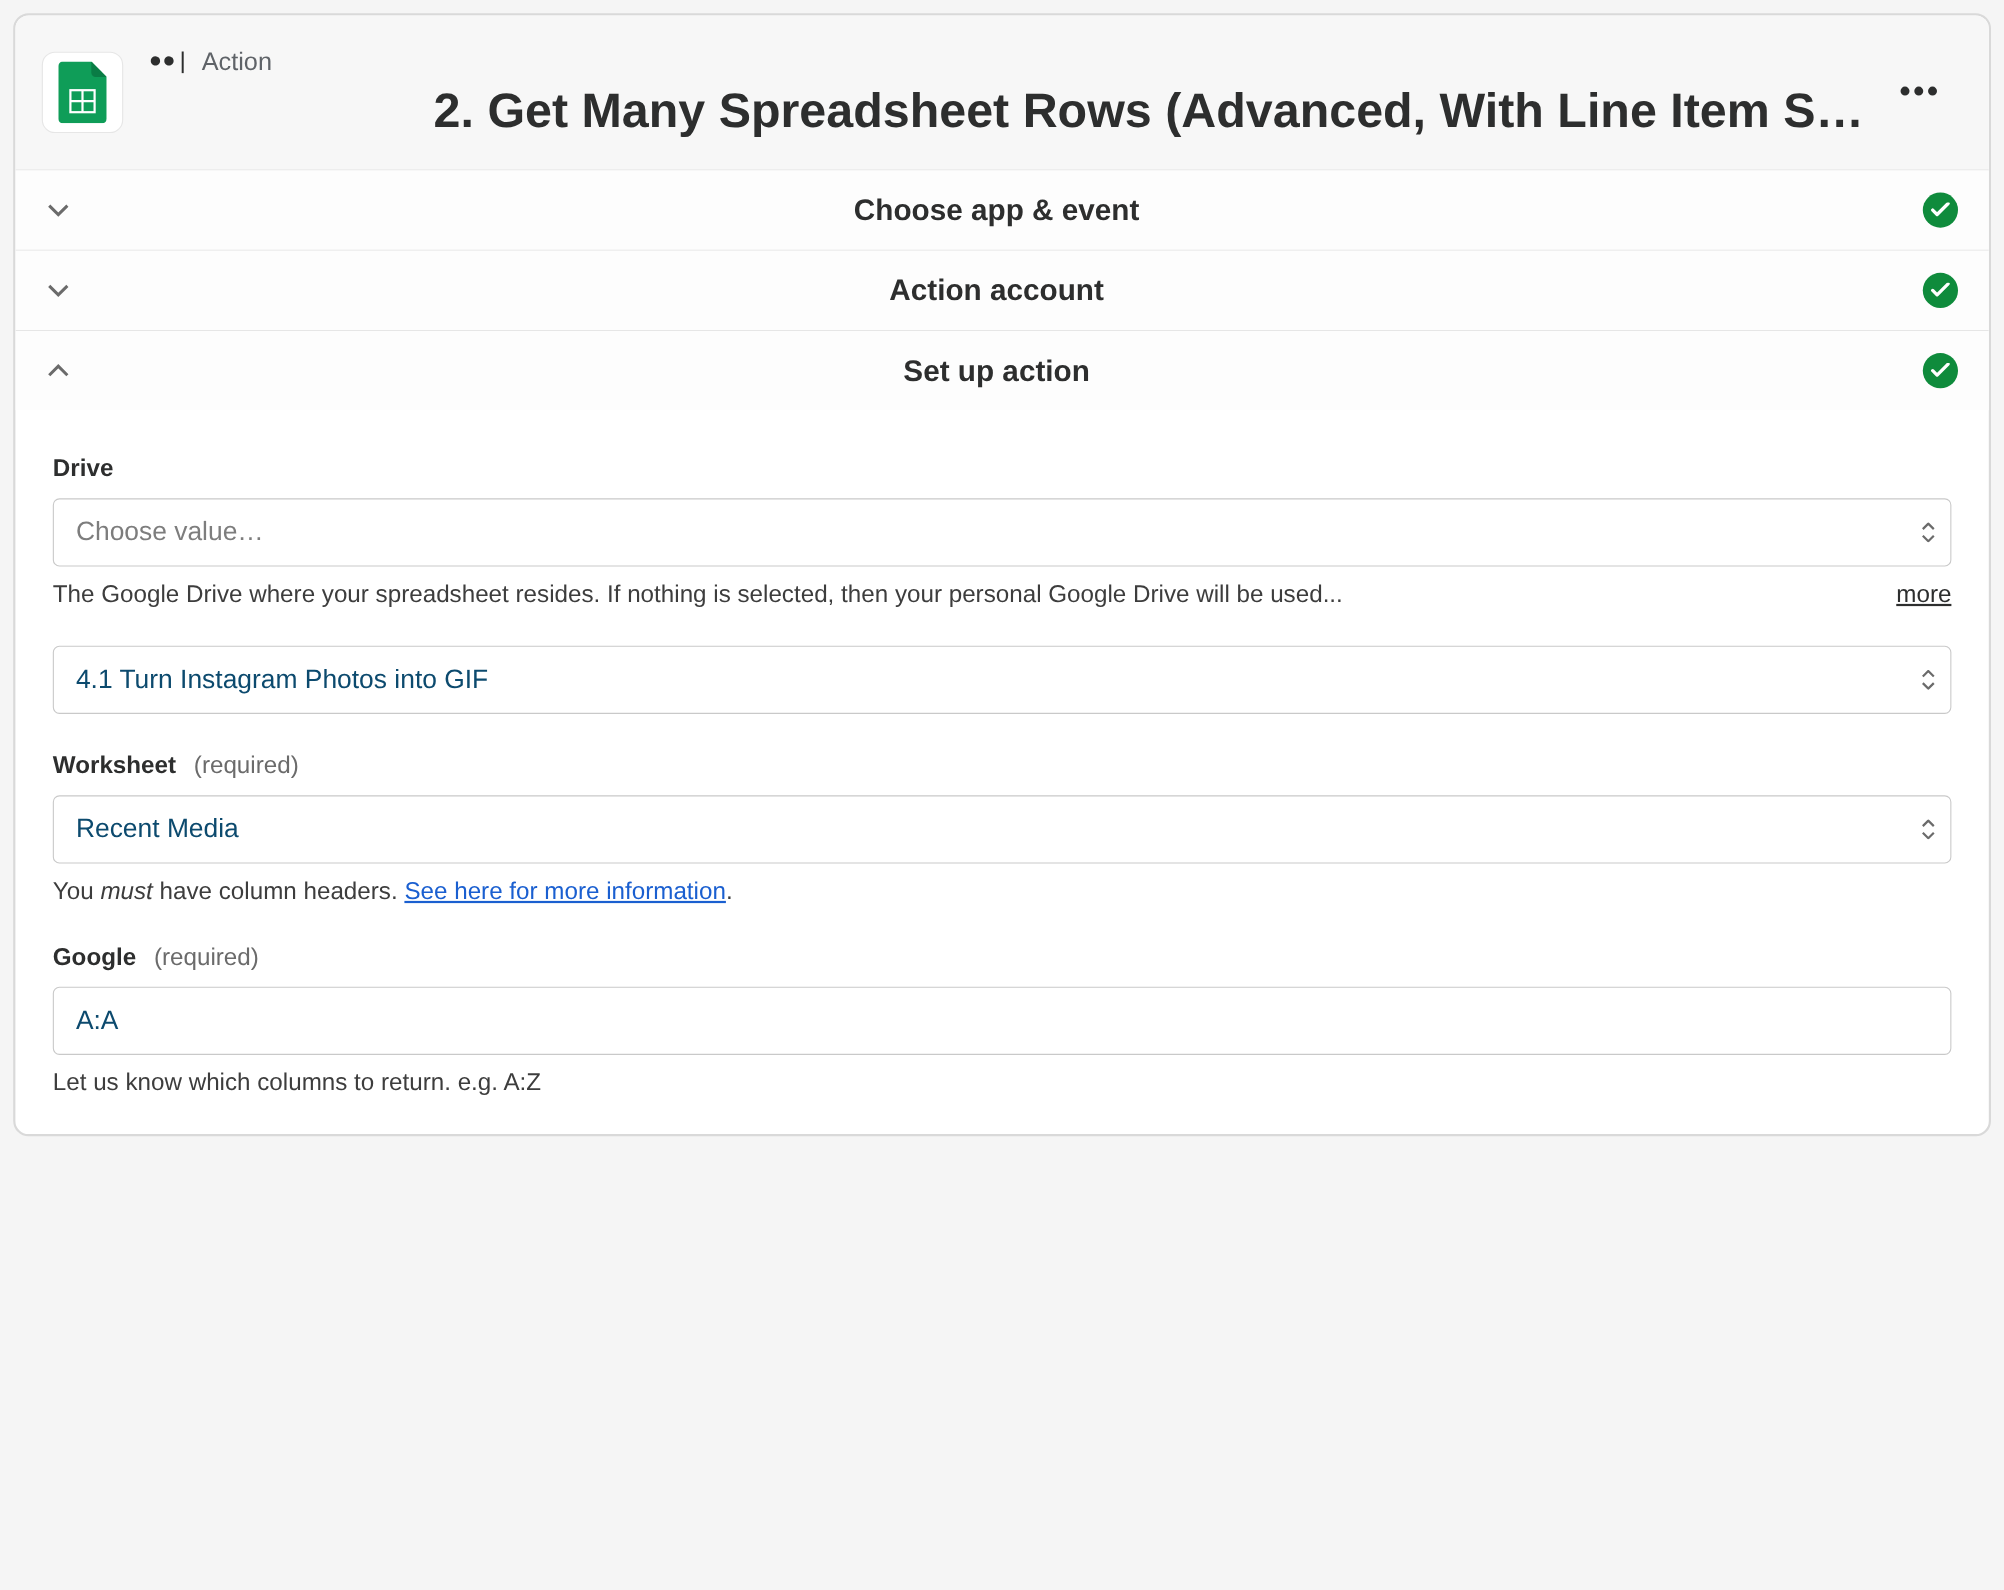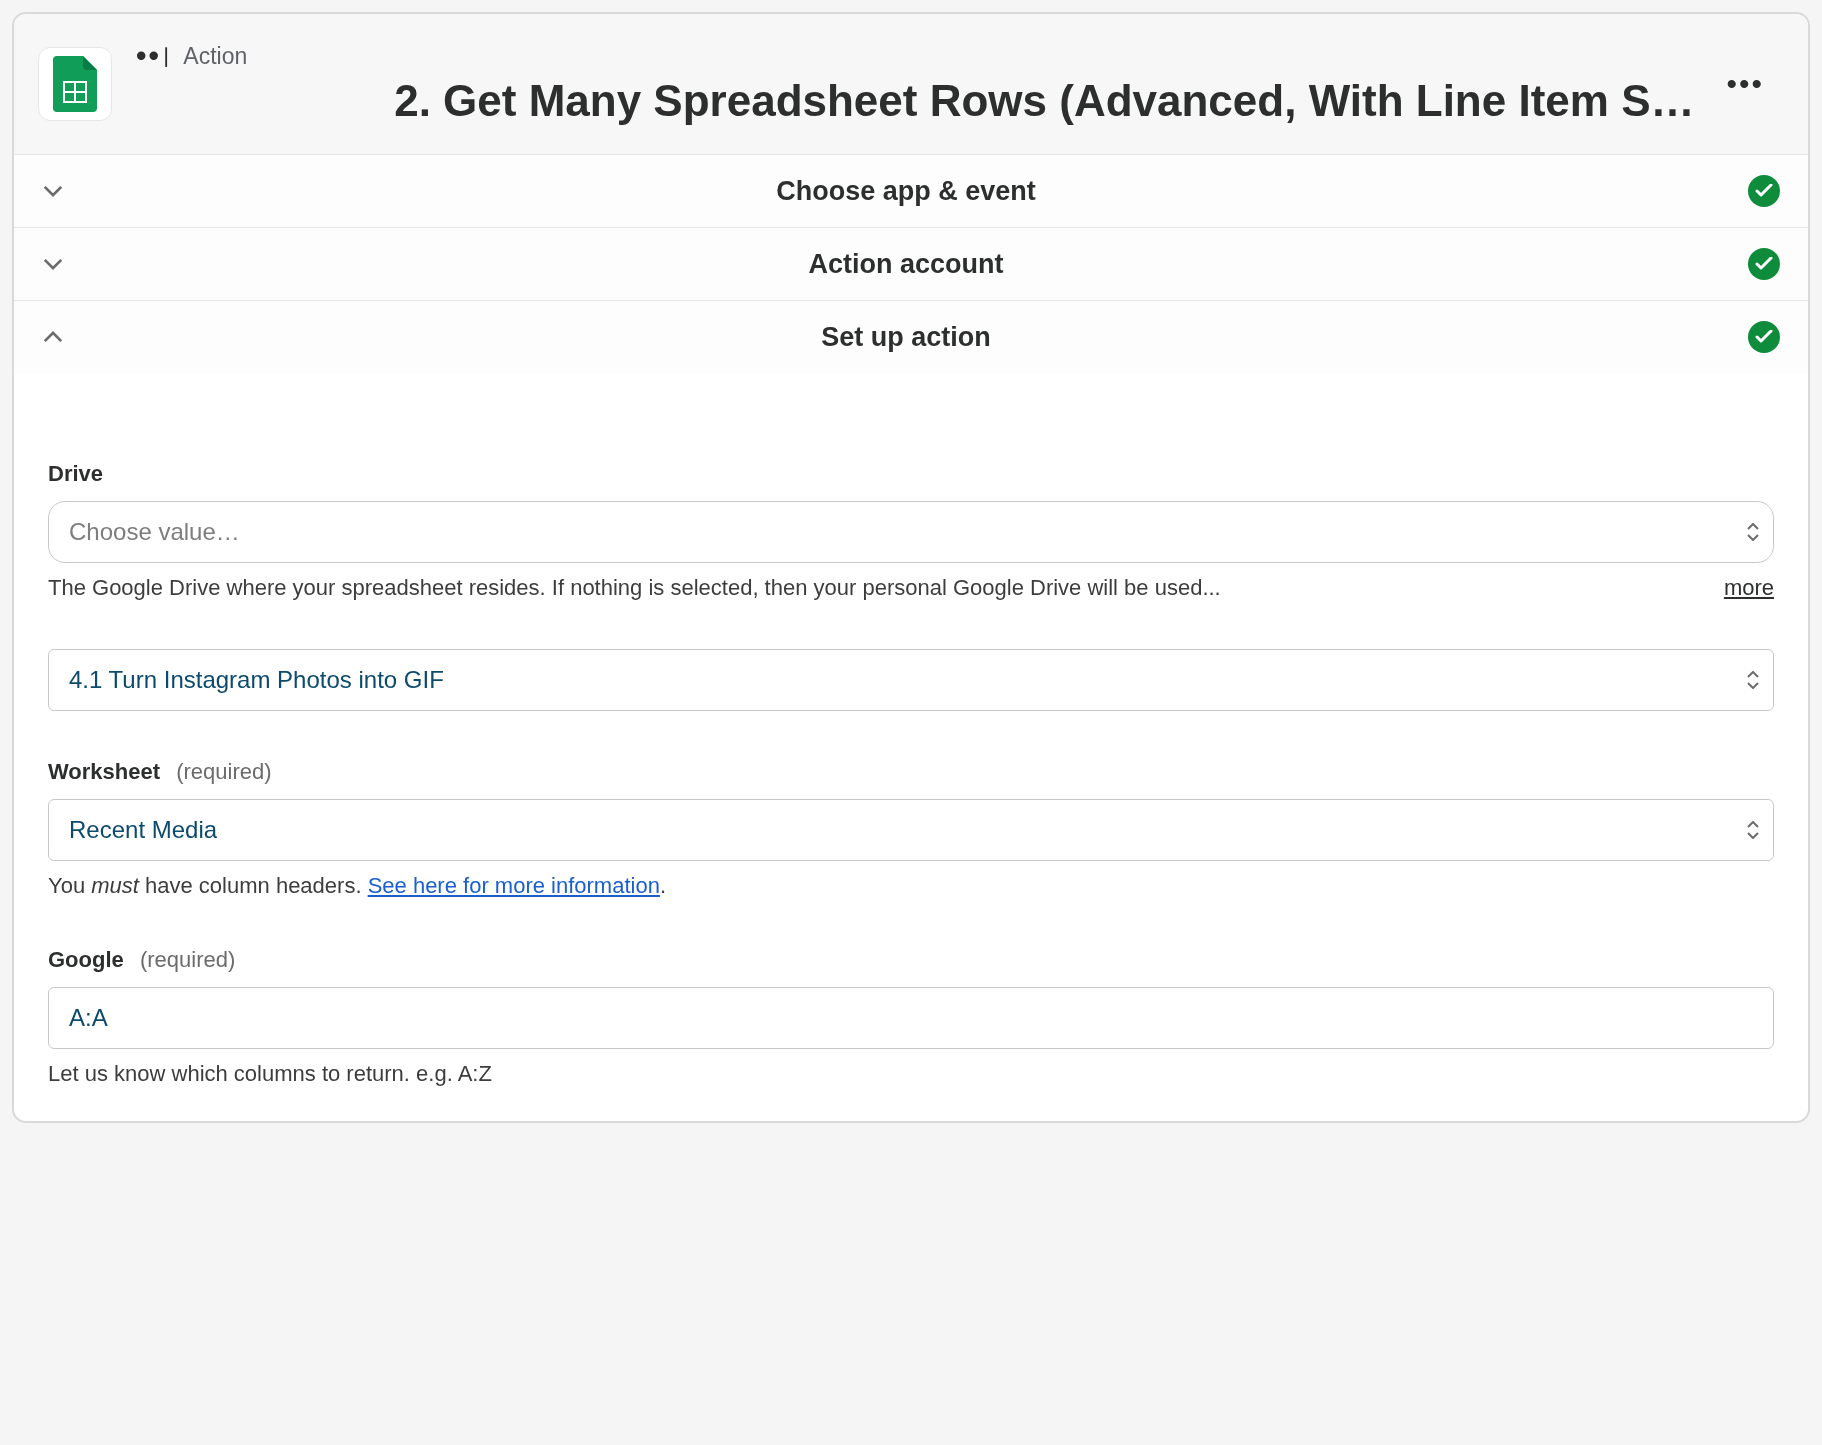--- a/index.html
+++ b/index.html
@@ -63,34 +63,34 @@
   .section-label {
     flex: 1; font-weight: 700; font-size: 27px; color: #2d2e2e; text-align: center;
   }
   .chevron { width: 22px; height: 22px; display: inline-flex; align-items:center; justify-content:center; }
   .chk-badge {
     width: 32px; height: 32px; border-radius: 50%;
     background: #0f8b3c; display:flex; align-items:center; justify-content:center;
   }
   .chk-badge svg { width: 18px; height: 14px; }
   .form { padding: 40px 34px 24px 34px; }
-  .field { margin-bottom: 34px; margin-top: 48px; }
+  .field { margin-bottom: 34px; }
   .field-label { font-weight: 700; font-size: 22px; margin-bottom: 14px; display:block;}
   .req { font-weight: 400; color: #6b6b6b; margin-left: 10px;}
   .select, .text-input {
     width: 100%;
     border: 1px solid #c9c9c9;
     border-radius: 6px;
     padding: 16px 50px 16px 20px;
     font-size: 24px;
     color: #0c4a6e;
     background: #fff;
     position: relative;
   }
-  .select.placeholder { color: #7d7d7d; border-radius: 17px; }
+  .select.placeholder { color: #7d7d7d; }
   .help { margin-top: 12px; font-size: 22px; color: #3d3d3d; }
   .help .italic { font-style: italic; }
   .help a, .more-link { color: #1a5fd0; text-decoration: underline; cursor:pointer;}
   .more-link { color: #2d2e2e; }
   .help-row { display:flex; gap: 14px; align-items: baseline; }
   .help-text { flex:1; white-space: nowrap; overflow:hidden; text-overflow: ellipsis; }
   .select-wrap { position: relative; }
   .stepper {
     position: absolute; right: 14px; top: 50%; transform: translateY(-50%);
     display:flex; flex-direction:column; gap:2px;

